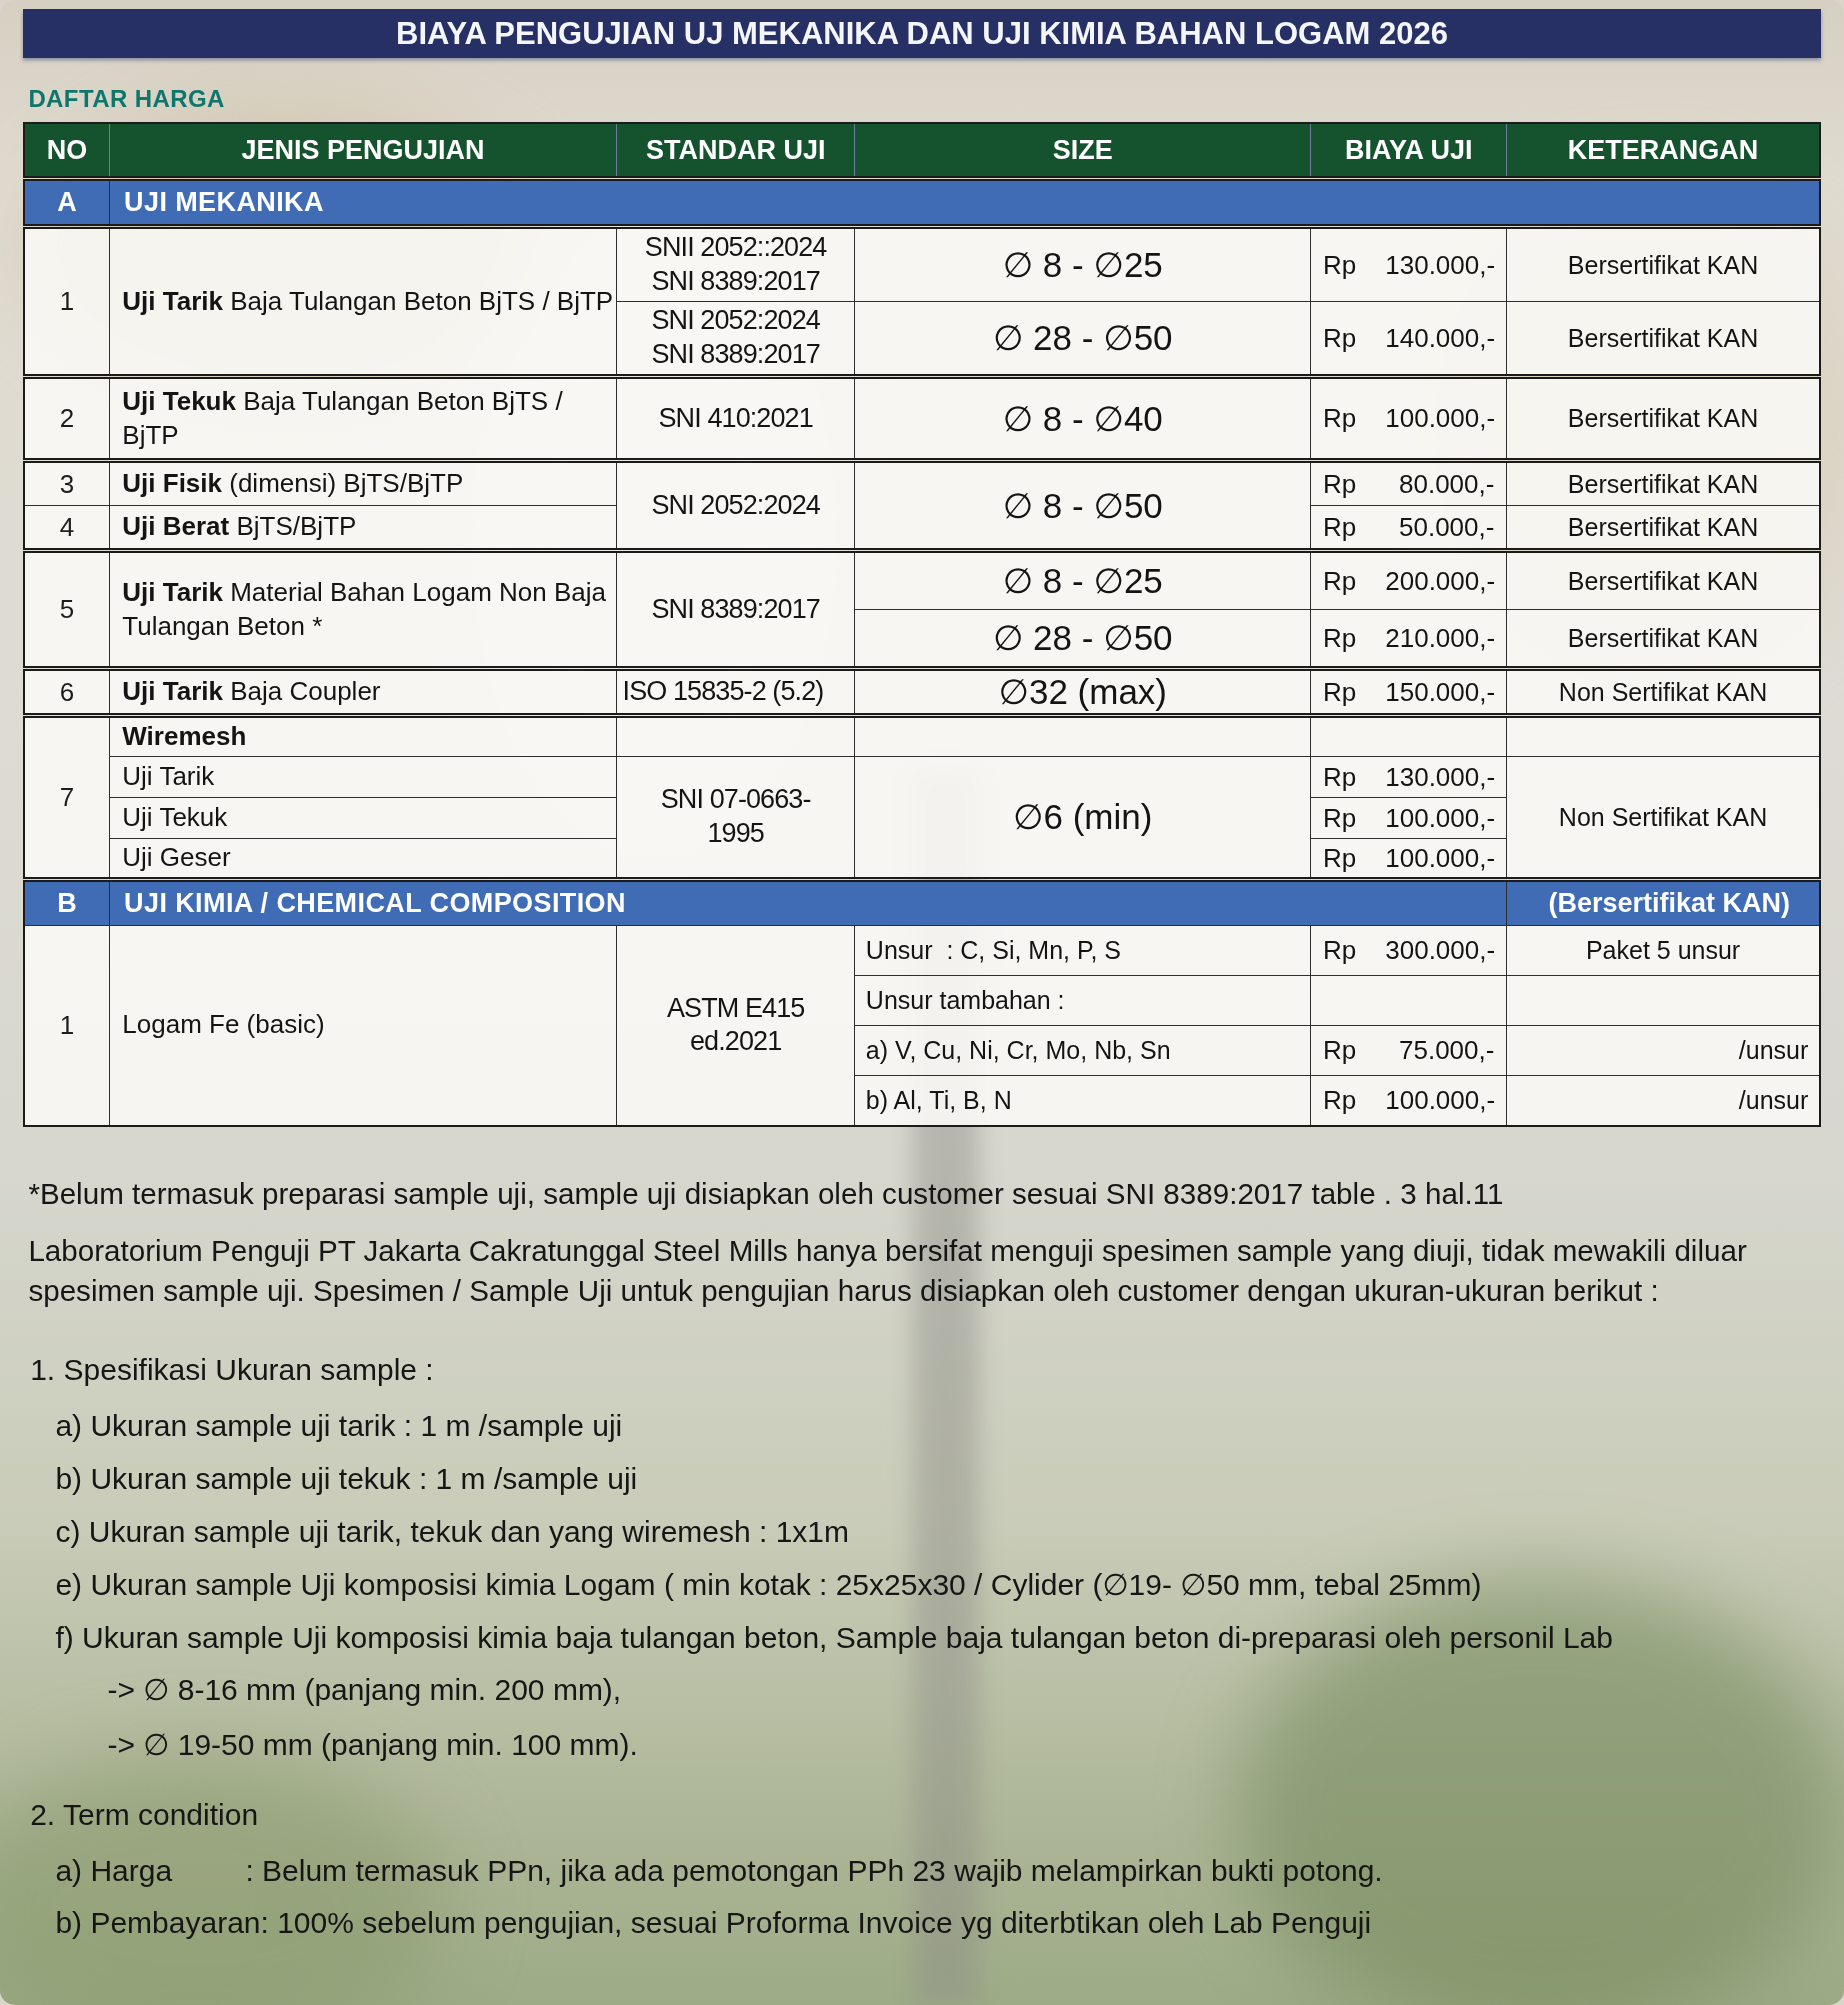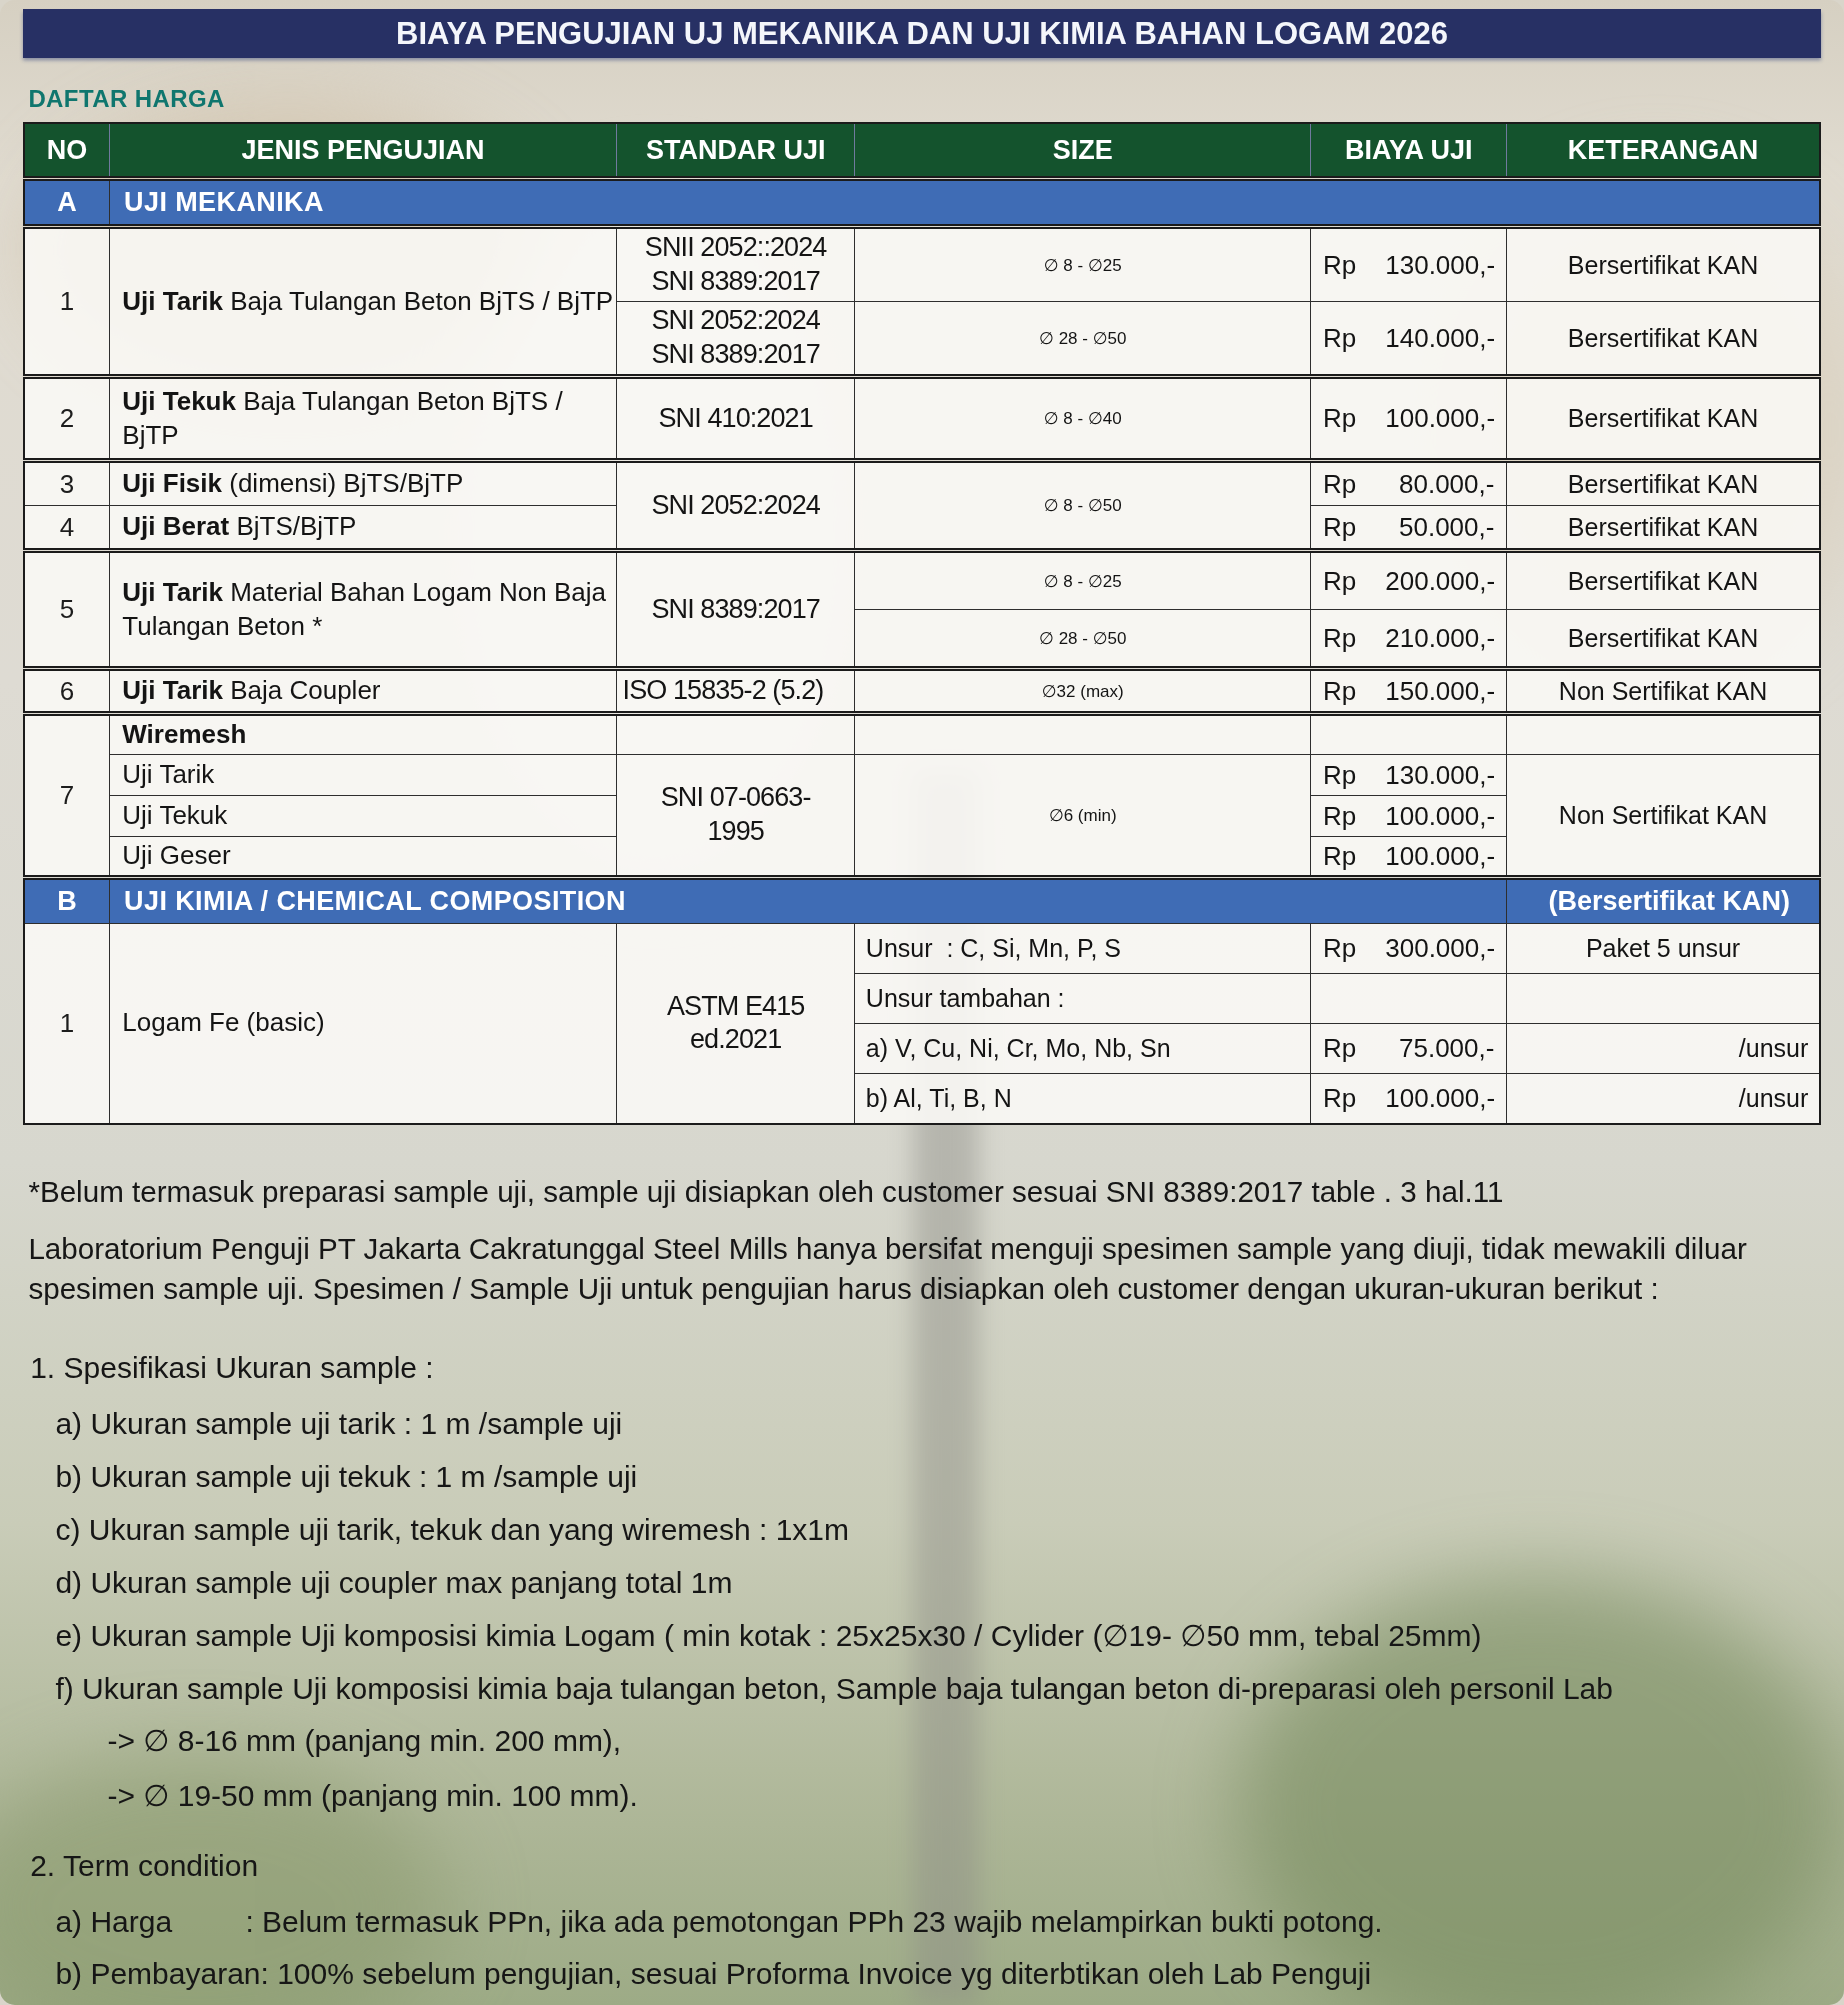--- a/index.html
+++ b/index.html
@@ -30,21 +30,21 @@
   td{background:rgba(250,248,245,.9);font-size:25px;text-align:center;}
   tr.grp td{border-top:5.4px double #1b1b1b;}
   .sec td{background:#3f6cb5;color:#fff;font-weight:bold;font-size:27px;height:41px;}
   .sec .sec-label{text-align:left;padding-left:14.3px;letter-spacing:0.4px;}
   .sec .sec-right{text-align:right;padding-right:29px;}
   .no-cell{font-size:26px;color:#1d1d1d;}
   .jenis{text-align:left;padding-left:12.5px;font-size:26px;line-height:1.3;}
   .jenis b{font-weight:bold;}
   .standar{font-size:27px;letter-spacing:-0.9px;line-height:1.25;white-space:pre-line;}
   .standar.left{text-align:left;padding-left:5.4px;}
-  .size{font-size:17px;}
+  .size{font-size:35px;}
   .size-left{text-align:left;padding-left:10.7px;font-size:25px;white-space:pre-wrap;}
   .money{display:flex;justify-content:space-between;padding:0 10.7px;font-size:26px;gap:29px;}
   .ket{font-size:25px;}
   .ket.right{text-align:right;padding-right:10.7px;}
   tr.h84{height:75px;} tr.h94{height:84px;} tr.h50{height:45px;} tr.h66{height:59px;}
   tr.h46{height:41px;} tr.h56{height:50px;}
 
   
   .notes{margin:47px 5.4px 0 5.4px;font-size:29.6px;line-height:1.35;color:#161616;}
   .star-note{margin-bottom:18px;}
@@ -292,21 +292,20 @@
       </table>
 
     <div class="notes">
       <div class="star-note">*Belum termasuk preparasi sample uji, sample uji disiapkan oleh customer sesuai SNI 8389:2017 table . 3 hal.11</div>
       <div class="paragraph">Laboratorium Penguji PT Jakarta Cakratunggal Steel Mills hanya bersifat menguji spesimen sample yang diuji, tidak mewakili diluar spesimen sample uji. Spesimen / Sample Uji untuk pengujian harus disiapkan oleh customer dengan ukuran-ukuran berikut :</div>
 
       <div class="list-heading">1. Spesifikasi Ukuran sample :</div>
       <div class="spec-item">a) Ukuran sample uji tarik   : 1 m /sample uji</div>
       <div class="spec-item">b) Ukuran sample uji tekuk : 1 m /sample uji</div>
       <div class="spec-item">c) Ukuran sample uji tarik, tekuk dan yang wiremesh : 1x1m</div>
-      <div class="spec-item">d) Ukuran sample uji coupler max panjang total 1m</div>
       <div class="spec-item">e) Ukuran sample Uji komposisi kimia Logam ( min kotak : 25x25x30 / Cylider (∅19- ∅50 mm, tebal 25mm)</div>
       <div class="spec-item">f) Ukuran sample Uji komposisi kimia baja tulangan beton, Sample baja tulangan beton di-preparasi oleh personil Lab</div>
       <div class="arrow-item">-&gt;  ∅ 8-16 mm (panjang min. 200 mm),</div>
       <div class="arrow-item">-&gt;  ∅ 19-50 mm (panjang min. 100 mm).</div>
 
       <div class="terms-heading">2. Term condition</div>
       <div class="term-row">
         <span class="term-label">a) Harga</span>
         <span class="term-text">: Belum termasuk PPn, jika ada pemotongan PPh 23 wajib melampirkan bukti potong.</span>
       </div>

